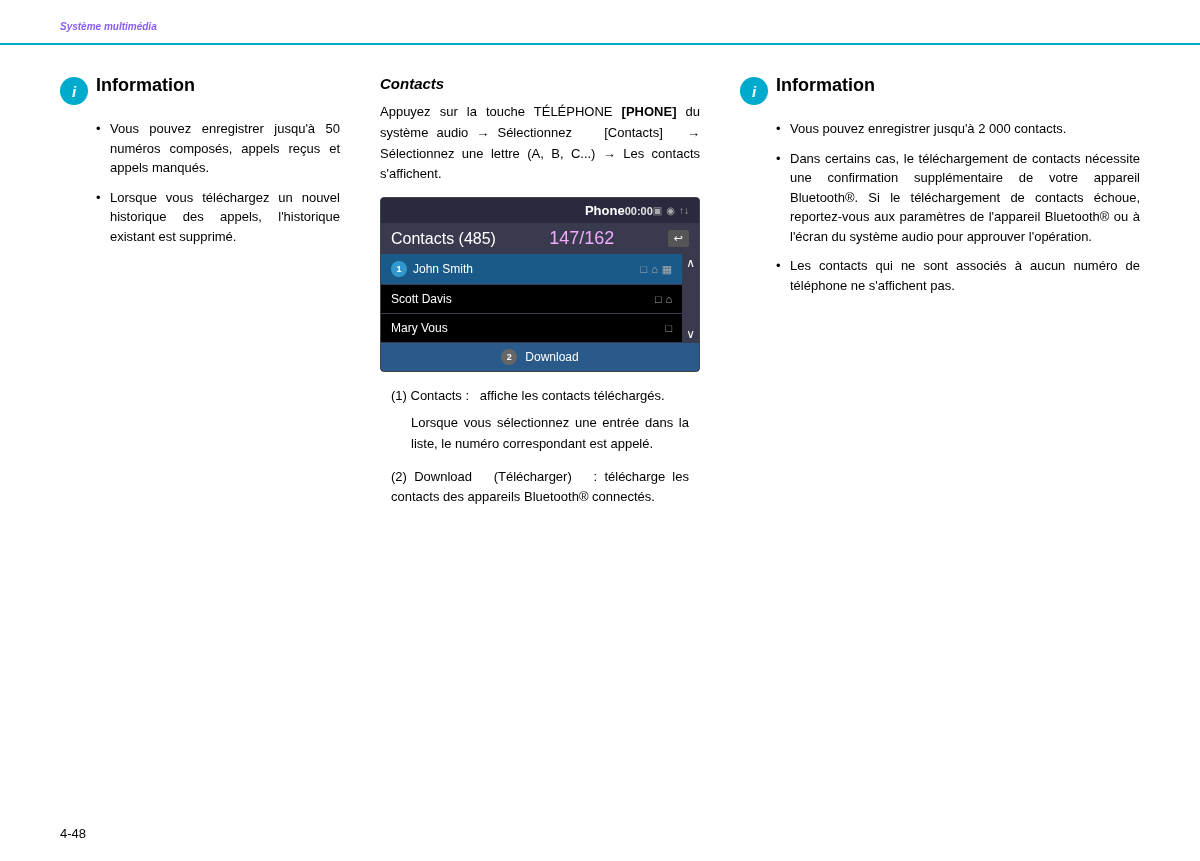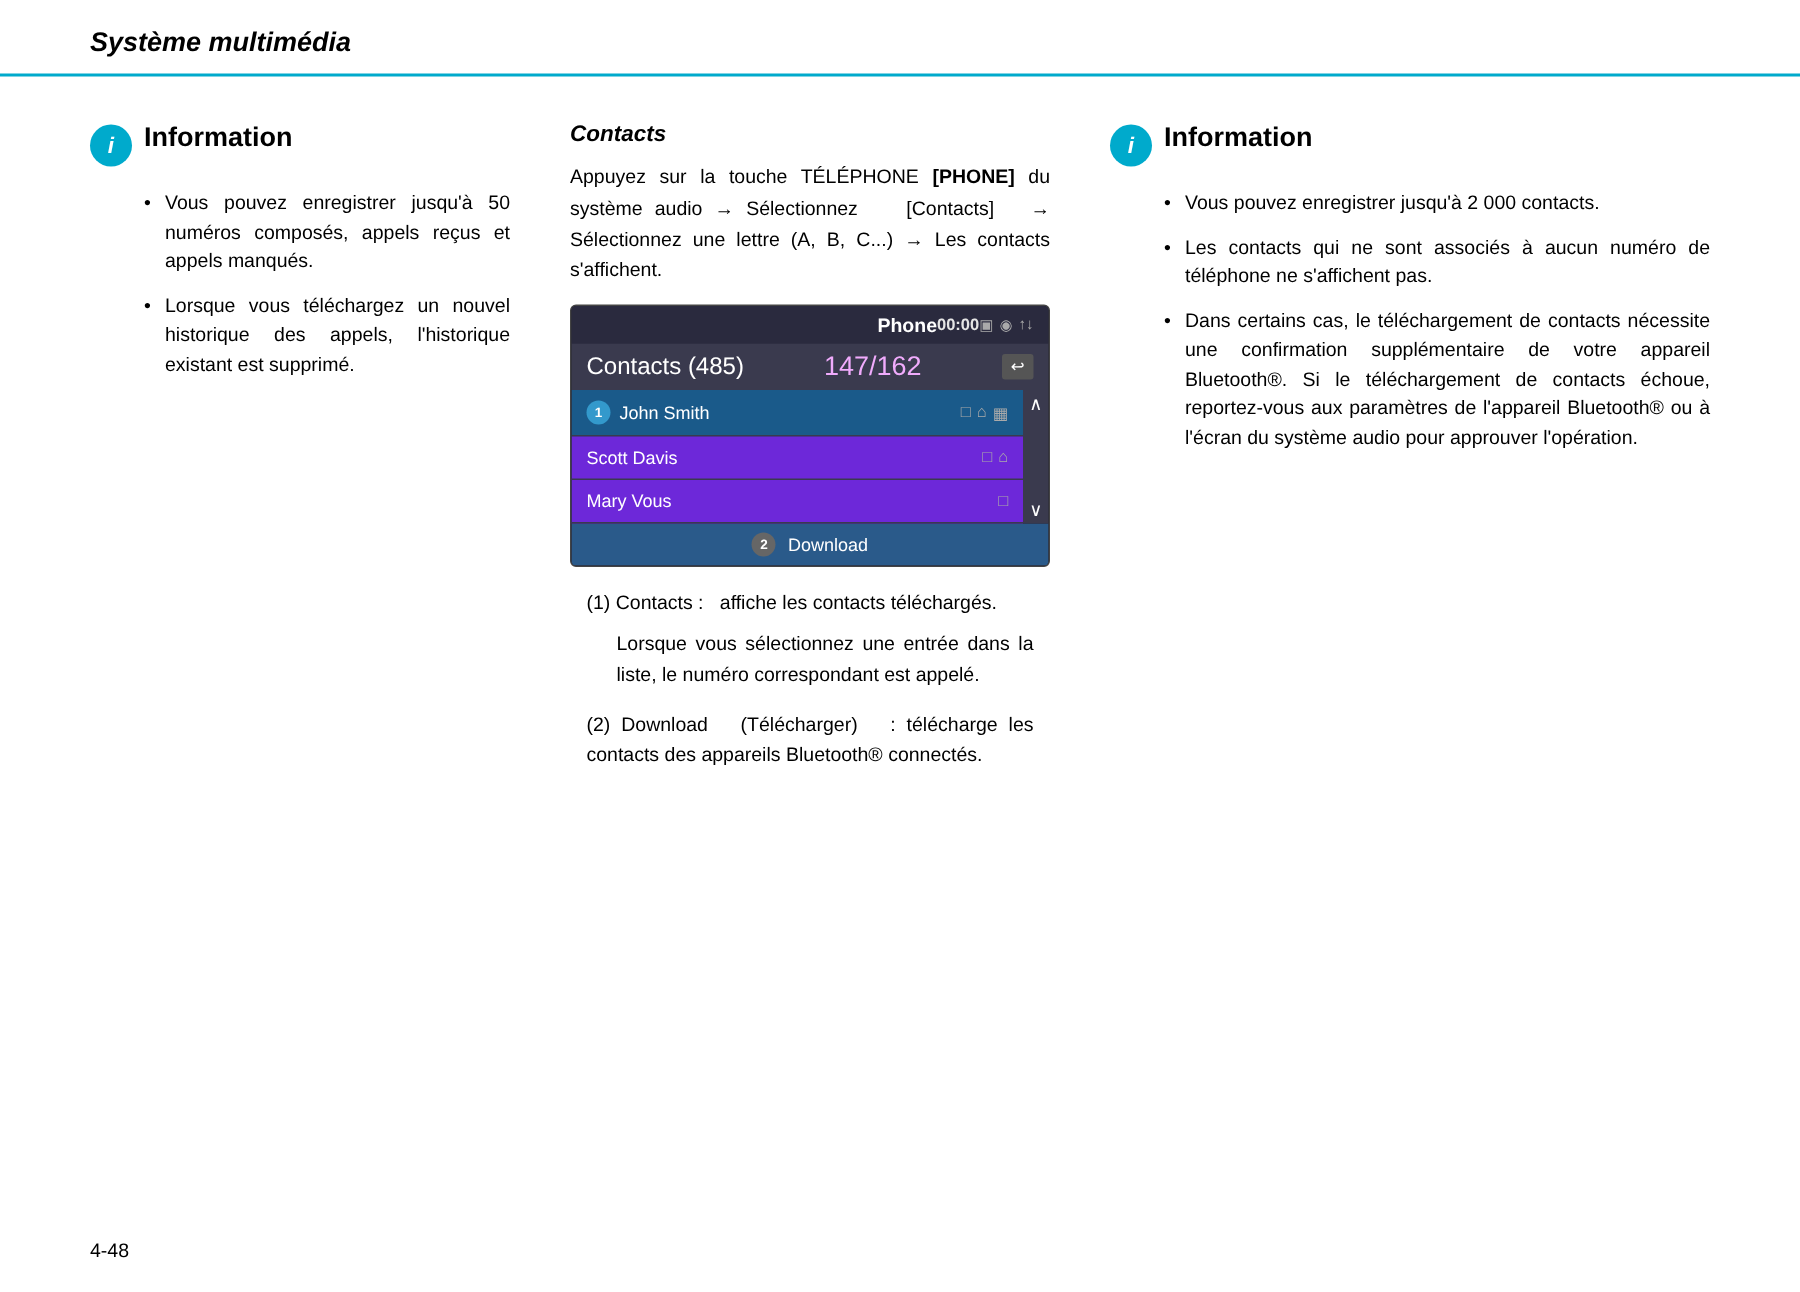--- a/index.html
+++ b/index.html
@@ -12,22 +12,22 @@
       min-height: 861px;
     }
 
     
     .header {
       padding: 18px 60px 10px 60px;
       border-bottom: 2px solid #00aacc;
       margin-bottom: 30px;
     }
     .header-title {
-      color: #000000;
-      font-size: 18px;
+      color: #8b5cf6;
+      font-size: 10px;
       font-style: italic;
       font-weight: bold;
     }
 
     
     .main-content {
       display: flex;
       padding: 0 60px;
       gap: 40px;
     }
@@ -166,21 +166,21 @@
       background: #555;
       color: white;
       border: none;
       padding: 2px 6px;
       font-size: 11px;
       cursor: pointer;
       border-radius: 2px;
     }
 
     .phone-contact-row {
-      background: #6d28d9;
+      background: #000000;
       padding: 7px 10px;
       display: flex;
       align-items: center;
       justify-content: space-between;
       border-bottom: 1px solid #3a3a4e;
     }
     .phone-contact-row.selected {
       background: #1a5a8a;
     }
     .phone-contact-name {
@@ -393,22 +393,22 @@
 
   <div class="right-column">
     <div class="info-box">
       <div class="info-icon">
         <span>i</span>
       </div>
       <span class="info-title">Information</span>
     </div>
     <ul class="info-list">
       <li>Vous pouvez enregistrer jusqu'à 2 000 contacts.</li>
+      <li>Dans certains cas, le téléchargement de contacts nécessite une confirmation supplémentaire de votre appareil Bluetooth®. Si le téléchargement de contacts échoue, reportez-vous aux paramètres de l'appareil Bluetooth® ou à l'écran du système audio pour approuver l'opération.</li>
       <li>Les contacts qui ne sont associés à aucun numéro de téléphone ne s'affichent pas.</li>
-      <li>Dans certains cas, le téléchargement de contacts nécessite une confirmation supplémentaire de votre appareil Bluetooth®. Si le téléchargement de contacts échoue, reportez-vous aux paramètres de l'appareil Bluetooth® ou à l'écran du système audio pour approuver l'opération.</li>
     </ul>
   </div>
 
 </div>
 
 <div class="footer">
   <span>4-48</span>
 </div>
 
 </body></html>

